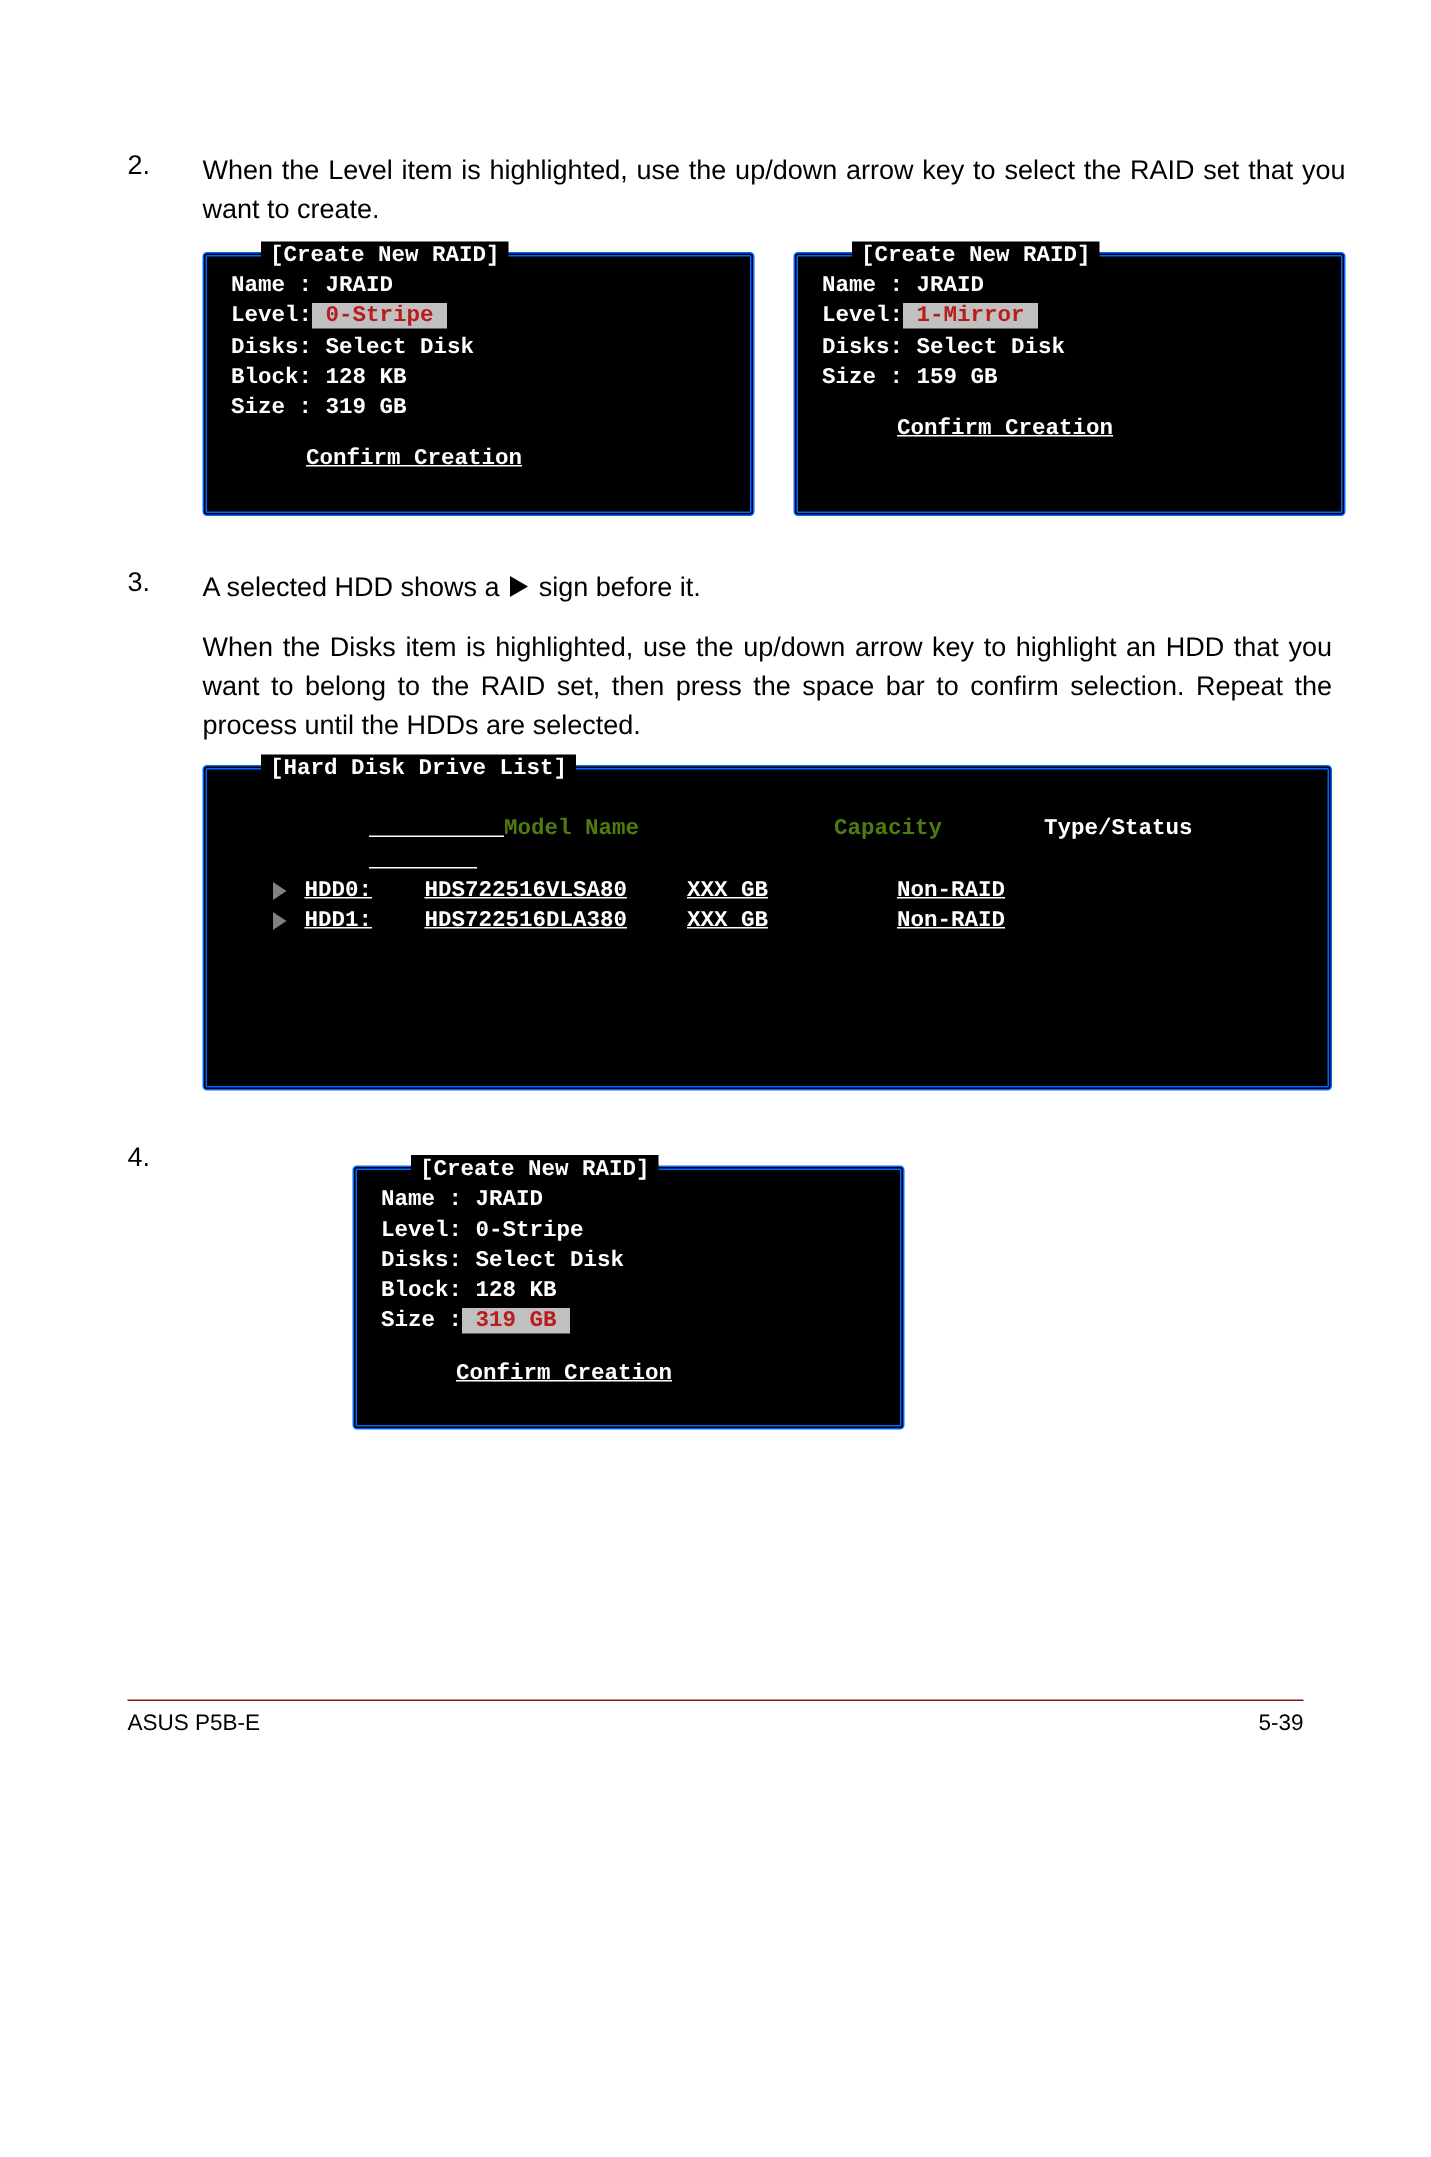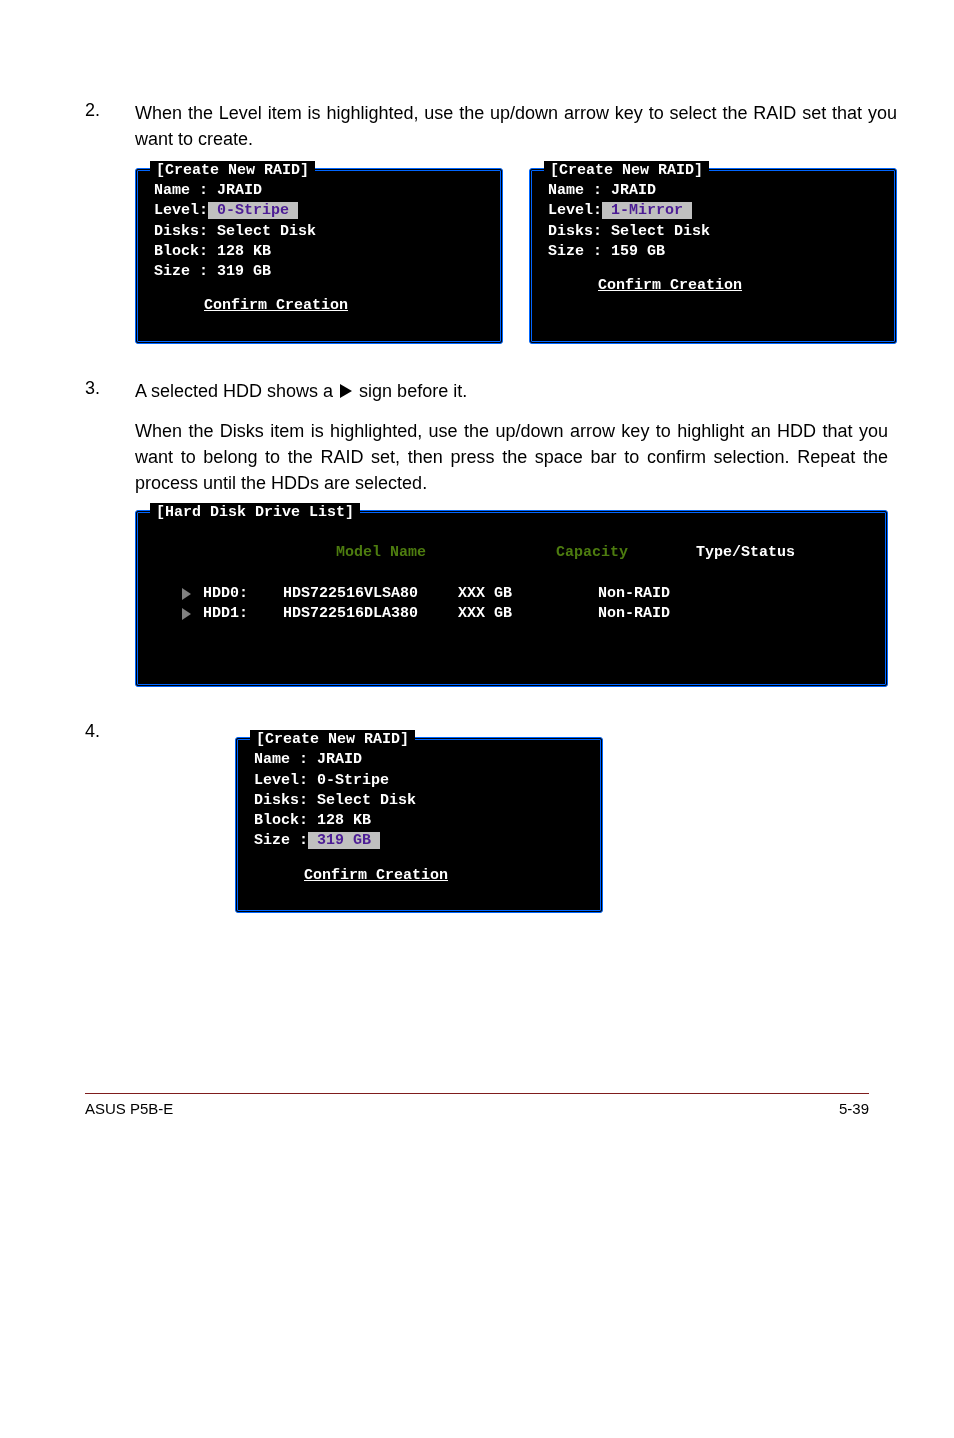--- a/index.html
+++ b/index.html
@@ -67,29 +67,29 @@
     font-size: 15px;
     font-weight: bold;
     line-height: 1.35;
   }
   .term-wide {
     width: 715px;
   }
   .term-title {
     position: absolute;
     top: -10px;
-    left: 12px;
+    left: 36px;
     background: #000;
     padding: 0 6px;
     color: #fff;
   }
   .term-line { white-space: pre; }
   .hl {
     background: #c0c0c0;
-    color: #4c1d95;
+    color: #b91c1c;
   }
   .confirm {
     text-align: left;
     padding-left: 50px;
     margin-top: 14px;
     text-decoration: underline;
   }
   .cyan { color: #4d7c0f; }
   .yellow { color: #ffffff; }
 
@@ -156,21 +156,21 @@
   </li>
 
   <li class="step">
     <div class="step-num">3.</div>
     <div class="step-body">
       <p>
         <span>A selected HDD shows a </span><span class="tri-solid"></span><span> sign before it.</span>
       </p>
       <p>When the Disks item is highlighted, use the up/down arrow key to highlight an HDD that you want to belong to the RAID set, then press the space bar to confirm selection. Repeat the process until the HDDs are selected.</p>
 
-      <div class="term-panel term-wide" style="padding-bottom:60px;">
+      <div class="term-panel term-wide" style="padding-bottom:100px;text-decoration:underline;">
         <span class="term-title">[Hard Disk Drive List]</span>
         <div class="term-line header-row">
           <span class="cyan col-model">Model Name</span><span class="cyan col-cap">Capacity</span><span class="yellow col-type">Type/Status</span>
         </div>
         <div class="term-line drive-row data-row">
           <span class="tri"></span><span class="col-label">HDD0:</span><span class="col-model" style="width:175px">HDS722516VLSA80</span><span class="col-cap">XXX GB</span><span class="col-type">Non-RAID</span>
         </div>
         <div class="term-line drive-row data-row">
           <span class="tri"></span><span class="col-label">HDD1:</span><span class="col-model" style="width:175px">HDS722516DLA380</span><span class="col-cap">XXX GB</span><span class="col-type">Non-RAID</span>
         </div>

